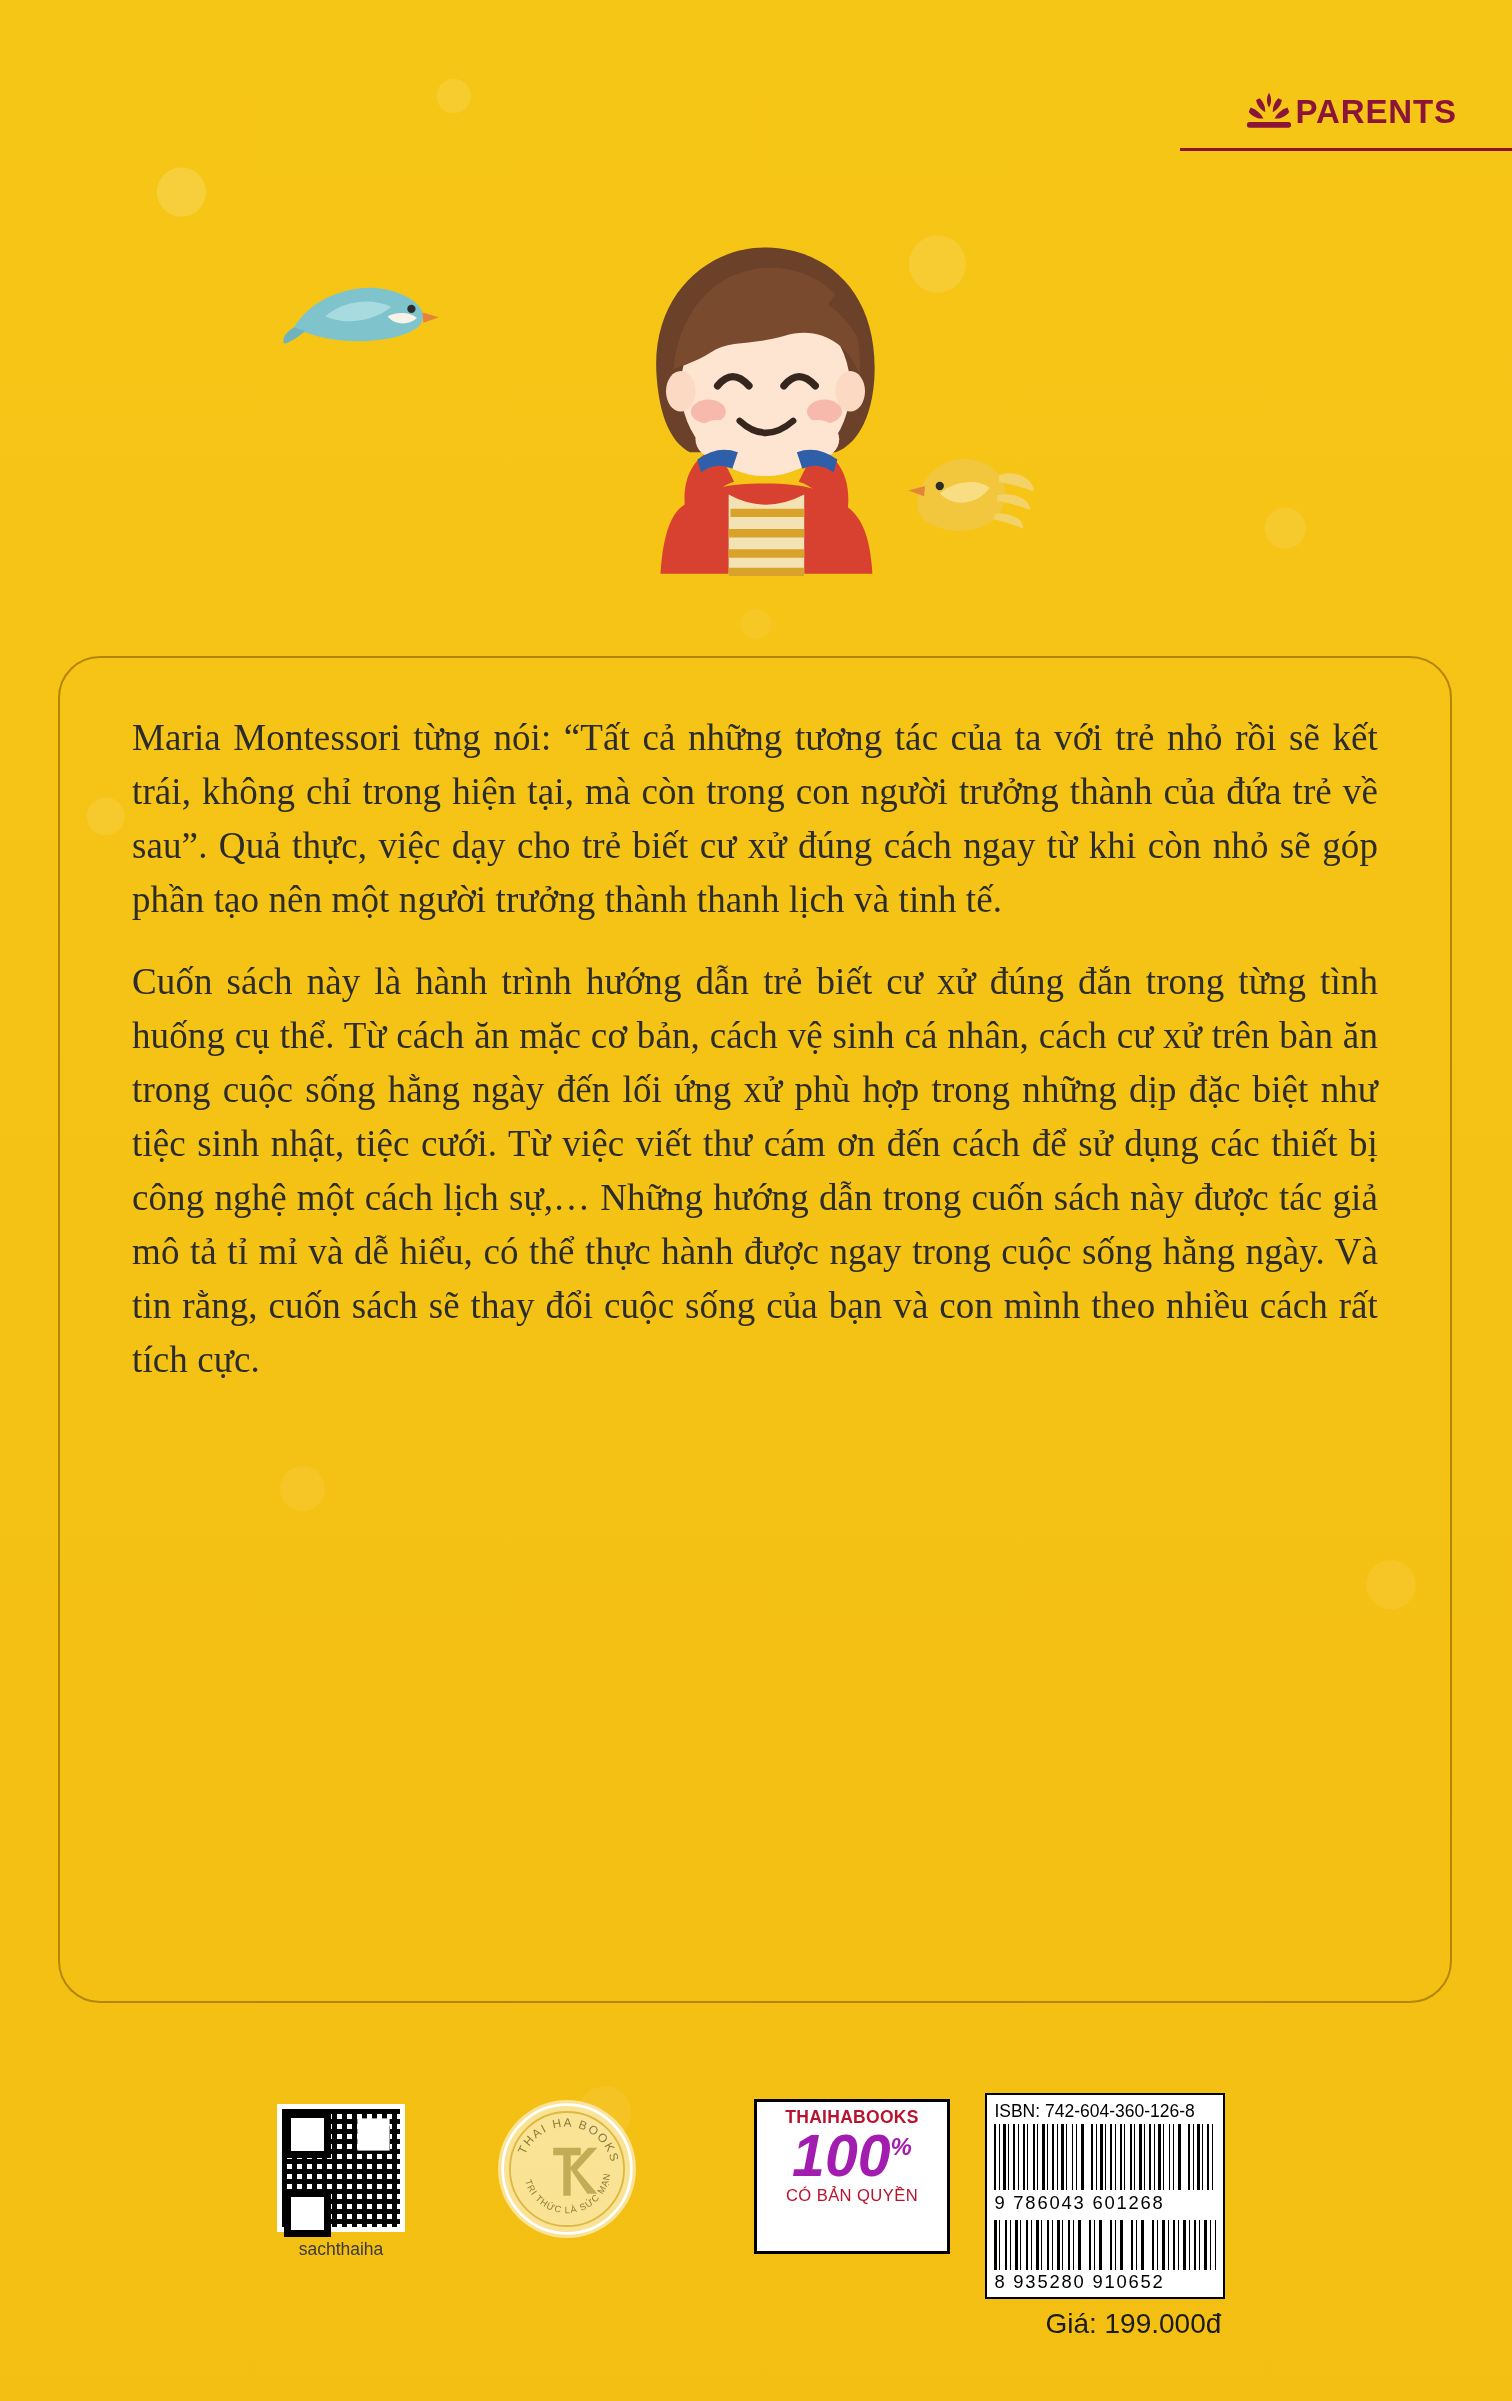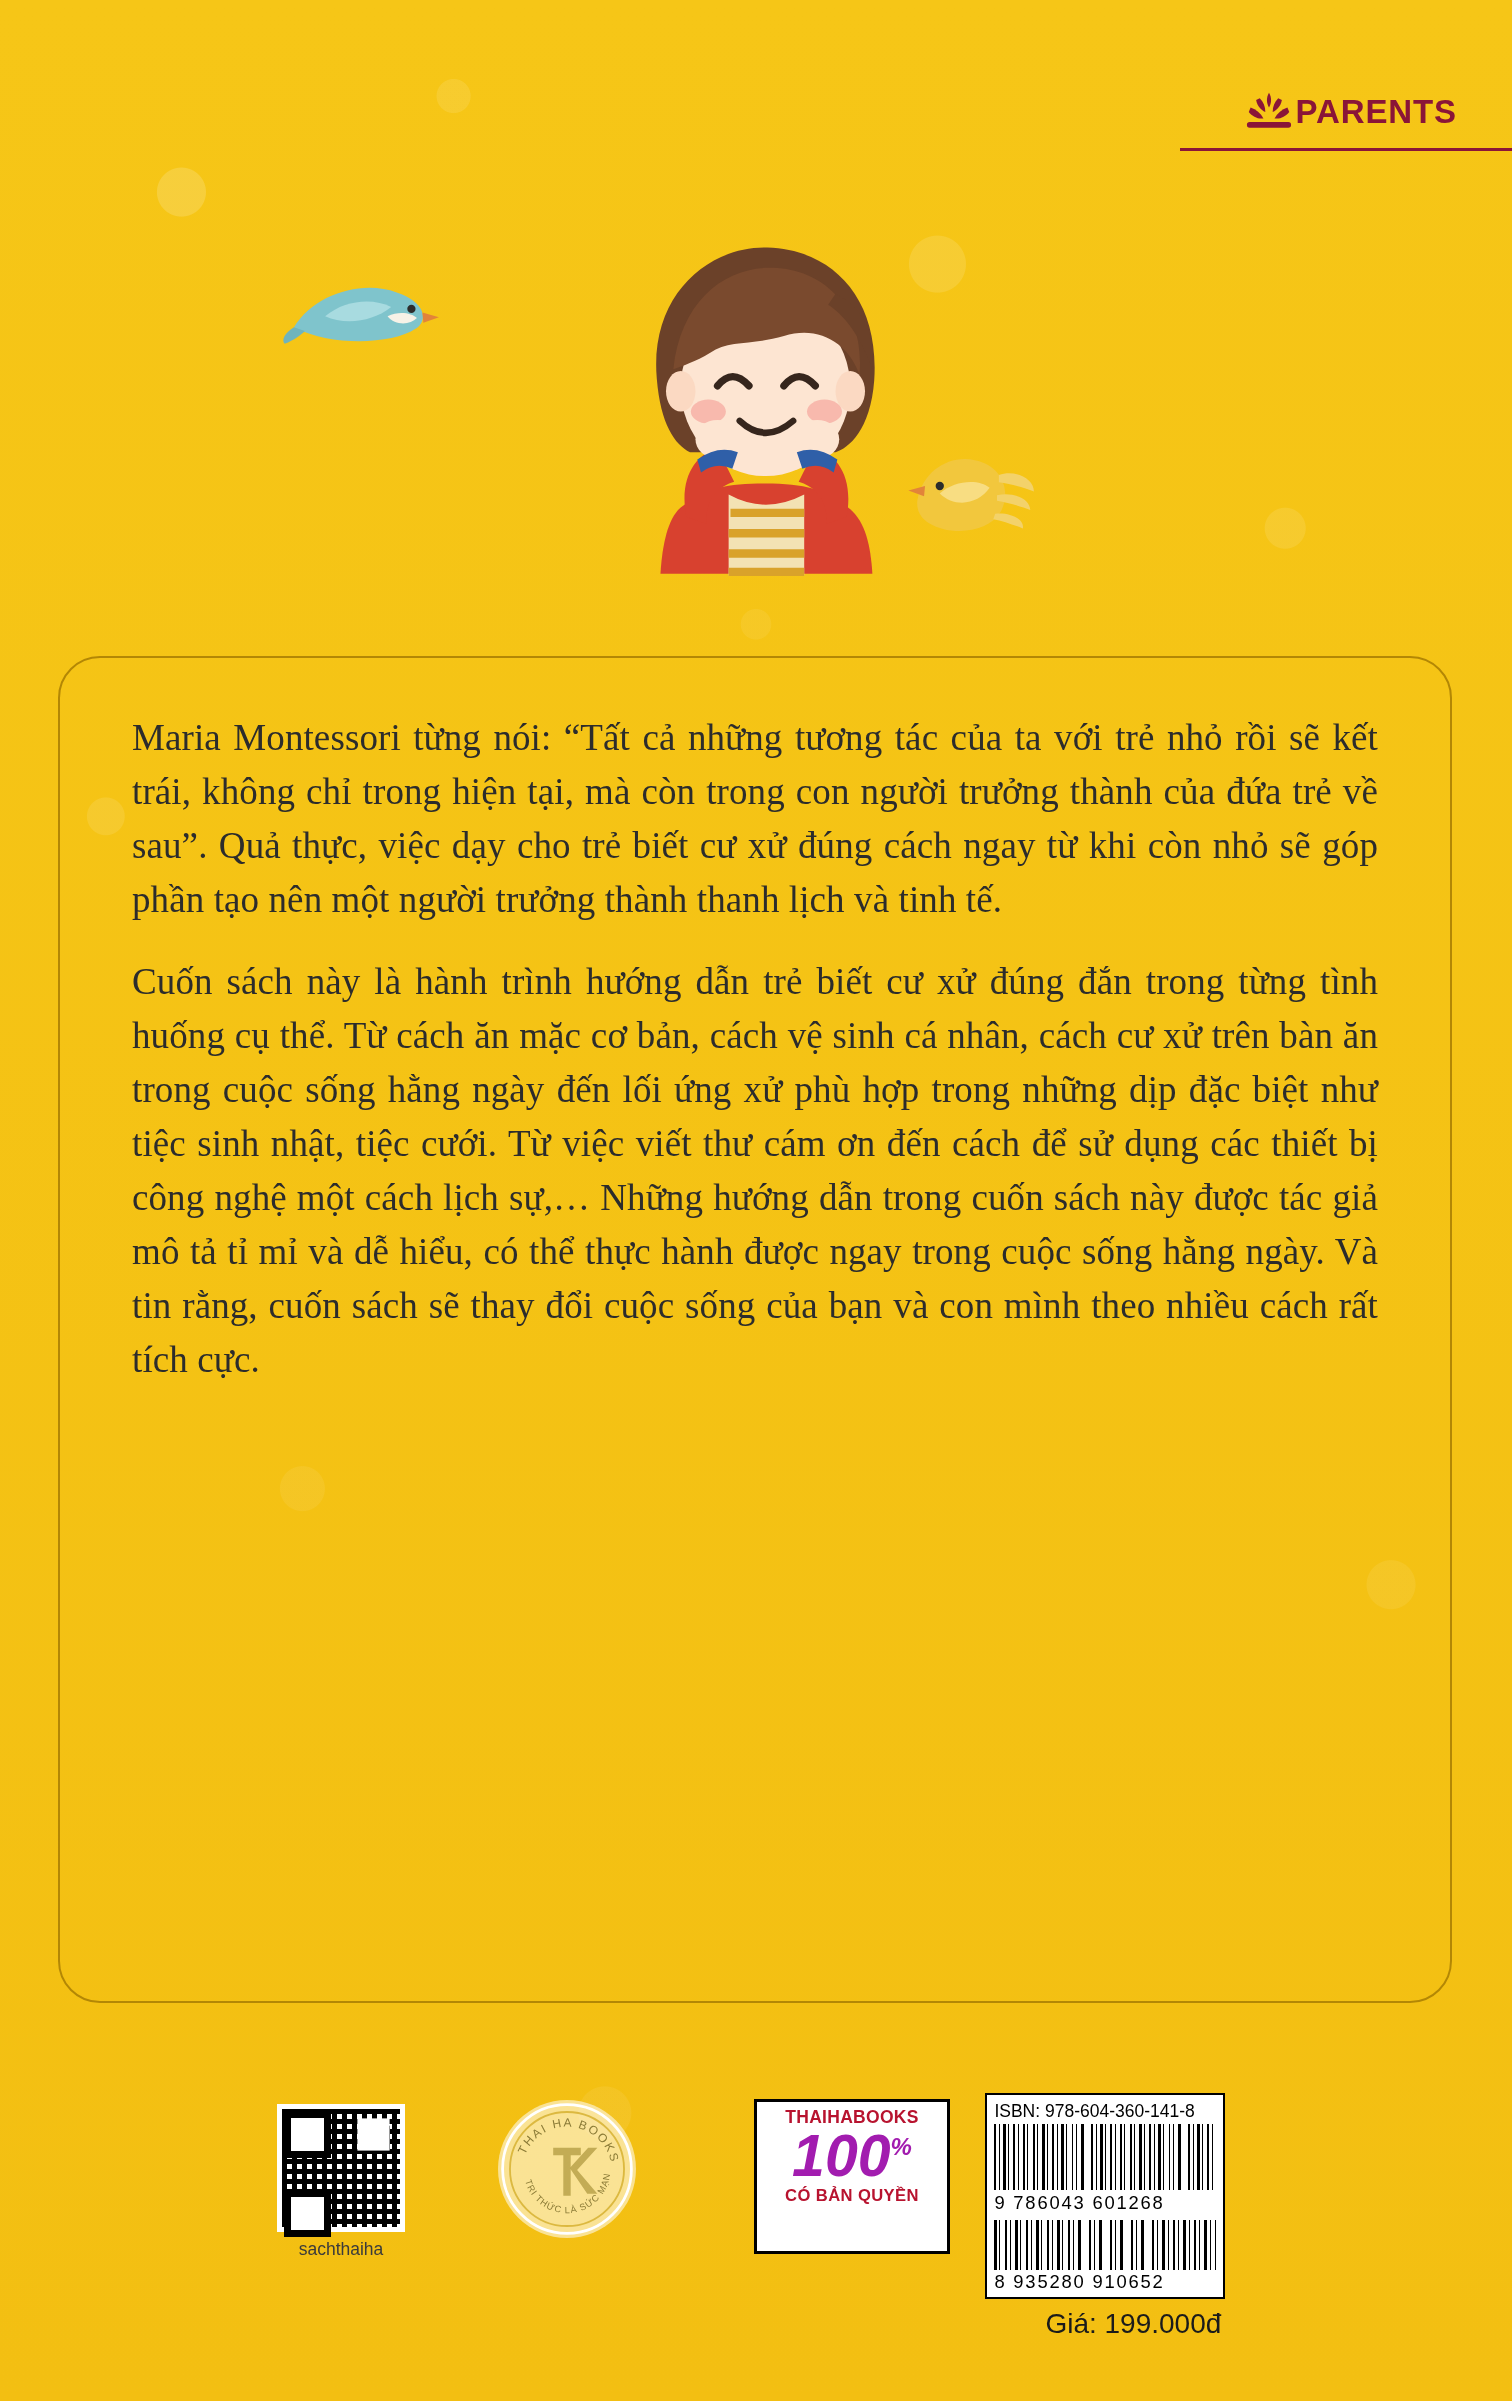--- a/index.html
+++ b/index.html
@@ -164,21 +164,21 @@
     background: #fff;
     border: 3.7px solid #000;
     box-sizing: border-box;
     text-align: center;
     font-family: "Liberation Sans", sans-serif;
     padding-top: 5.5px;
   }
   .cb-brand { font-size: 17.5px; font-weight: bold; color: #b8132f; letter-spacing: 0.3px; }
   .cb-100 { font-size: 59px; font-weight: bold; line-height: .95; color: #a21caf; font-style: italic; }
   .cb-100 sup { font-size: 24px; }
-  .cb-sub { font-size: 16.6px; font-weight: bold; color: #b8132f; letter-spacing: 0.4px; margin-top: 1.8px;}
+  .cb-sub { font-size: 16.6px; font-weight: normal; color: #b8132f; letter-spacing: 0.4px; margin-top: 1.8px;}
 
   .isbn-block {
     position: absolute;
     left: 985px;
     top: 0px;
     width: 240px;
   }
   .isbn-box {
     border: 2.8px solid #000;
     background: #fff;
@@ -345,21 +345,21 @@
     <div class="copyright-badge">
       <div class="cb-brand">THAIHABOOKS</div>
       <div class="cb-100">
         <span>100</span><sup>%</sup>
       </div>
       <div class="cb-sub">CÓ BẢN QUYỀN</div>
     </div>
 
     <div class="isbn-block">
       <div class="isbn-box">
-        <div class="isbn-text">ISBN: 978-604-360-141-8</div>
+        <div class="isbn-text">ISBN: 742-604-360-126-8</div>
         <div class="barcode"></div>
         <div class="barcode-digits">9 786043 601268</div>
         <div class="ean8-box">
           <div class="barcode-small"></div>
           <div class="barcode-digits">8 935280 910652</div>
         </div>
       </div>
       <div class="price">Giá: 199.000đ</div>
     </div>
 

